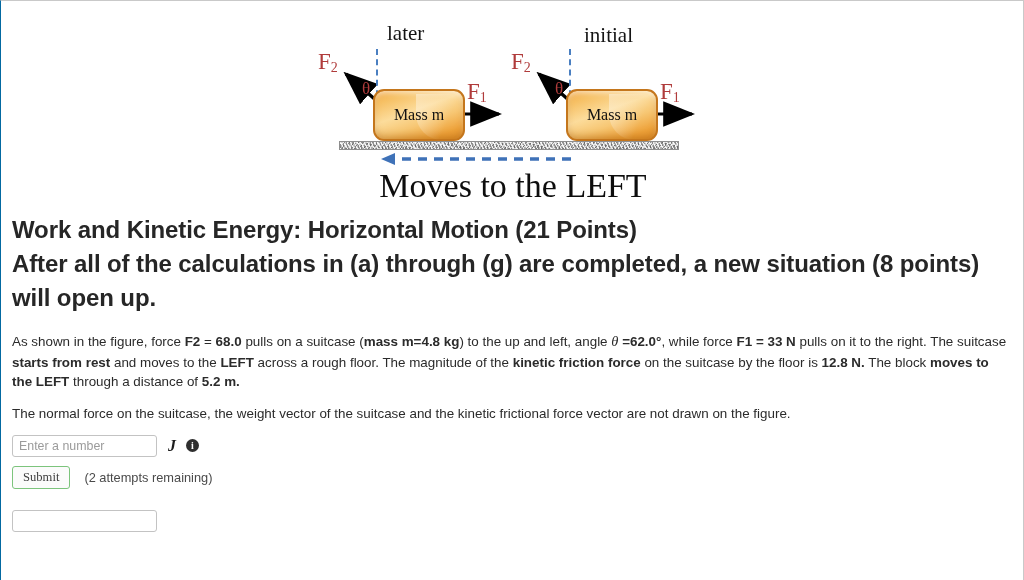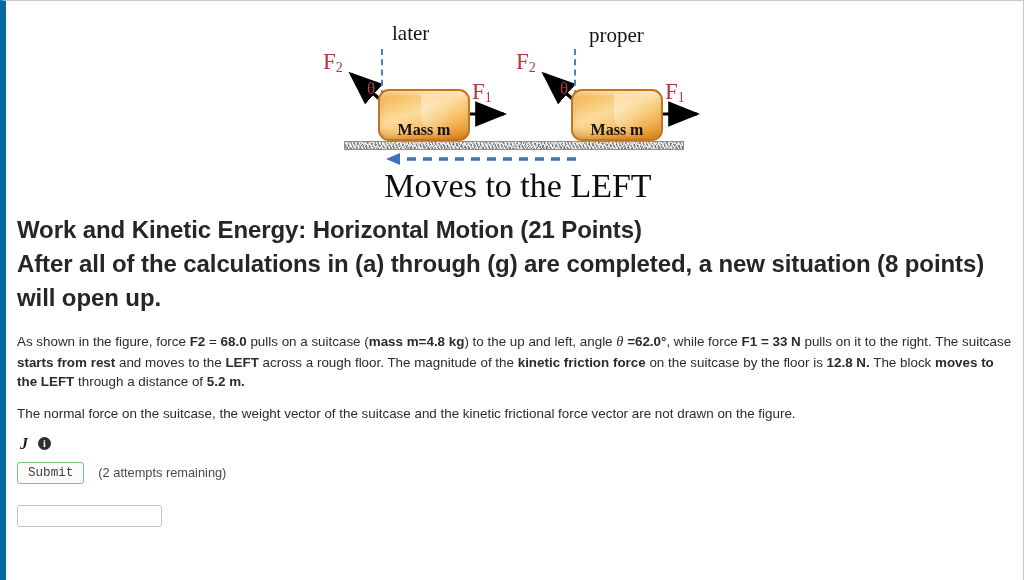--- a/index.html
+++ b/index.html
@@ -11,21 +11,21 @@
     width: 1024px; height: 580px;
     font-family: "Liberation Sans", sans-serif;
     color: #2b2b2b;
     overflow: hidden;
   }
   #page {
     position: relative;
     width: 1024px; height: 580px;
     background: #fff;
     border-top: 1px solid #c9c9c9;
-    border-left: 6px solid #0369a1;
+    border-left: 1px solid #0369a1;
     border-right: 1px solid #c9c9c9;
     overflow: hidden;
   }
 
   
   .figure {
     position: relative;
     width: 1024px;
     height: 212px;
   }
@@ -51,23 +51,22 @@
       linear-gradient(160deg,
         #f0a33c 0%,
         #f6bf62 16%,
         #fcdc9b 42%,
         #f7c774 62%,
         #eea23a 85%,
         #e3912c 100%);
     box-shadow: inset 0 -5px 8px -3px rgba(170,95,10,.55),
                 inset 0 4px 7px -3px rgba(255,255,255,.85);
     display: flex;
-    align-items: flex-end;
+    align-items: center;
     justify-content: center;
-    font-weight: bold;
   }
   .block::after {
     content: "";
     position: absolute;
     right: 5px; top: 3px;
     width: 42px; height: 46px;
     border-radius: 0 9px 14px 26px;
     background: linear-gradient(115deg, rgba(255,255,255,.40), rgba(255,255,255,0) 70%);
     pointer-events: none;
   }
@@ -188,21 +187,21 @@
     line-height: 13px;
     margin-left: 2px;
   }
   .submit-row {
     display: flex;
     align-items: center;
     gap: 14px;
     margin-top: 9px;
   }
   button.submit-btn {
-    font-family: Liberation Mono, monospace;
+    font-family: Liberation Serif, serif;
     font-size: 12.6px;
     color: #3f3f3f;
     background: #fbfbfb;
     border: 1px solid #7cc47c;
     border-radius: 3px;
     padding: 3px 10px;
     cursor: pointer;
   }
   .attempts {
     font-size: 12.8px;
@@ -240,21 +239,21 @@
 
       <line x1="578" y1="108" x2="538" y2="73" stroke="#000" stroke-width="3.4" marker-end="url(#arrowBlack)"></line>
 
       <line x1="655" y1="113" x2="691" y2="113" stroke="#000" stroke-width="3.2" marker-end="url(#arrowBlack)"></line>
 
       <line x1="570" y1="158" x2="392" y2="158" stroke="#3f72b8" stroke-width="3.6" stroke-dasharray="9,7"></line>
       <path d="M380,158 L394,152 L394,164 z" fill="#3f72b8"></path>
     </svg>
 
     <div class="fig-label" style="left:386px; top:20px;">later</div>
-    <div class="fig-label" style="left:583px; top:22px;">proper</div>
+    <div class="fig-label" style="left:583px; top:22px;">initial</div>
 
     <div class="dashed-vert" style="left:375px; top:48px;"></div>
     <div class="dashed-vert" style="left:568px; top:48px;"></div>
 
     <div class="force-label" style="left:317px; top:48px;">
       <span>F</span><sub>2</sub>
     </div>
     <div class="theta" style="left:361px; top:78px;">θ</div>
 
     <div class="force-label" style="left:466px; top:78px;">
@@ -292,20 +291,21 @@
     <div class="gap-a"></div>
 
     <p class="body-text"><span>As shown in the figure,  force </span><b>F2</b><span> = </span><b>68.0</b><span> pulls on a suitcase  (</span><b>mass m=4.8 kg</b><span>) to the up and left, angle </span><span class="theta-i">θ</span><b> =62.0°</b><span>, while force </span><b>F1 = 33 N</b><span> pulls on it to the right. The suitcase </span><b>starts from rest</b><span> and moves to the </span><b>LEFT</b><span> across a rough floor. The magnitude of the </span><b>kinetic friction force</b><span> on the suitcase by the floor is </span><b>12.8 N.</b><span> The block </span><b>moves to the LEFT</b><span> through a distance of </span><b>5.2 m.</b></p>
 
     <div class="gap-b"></div>
 
     <p class="body-text">The normal force on the suitcase, the weight vector of the suitcase and the kinetic frictional force vector are not drawn on the figure.</p>
 
 
     <div class="answer-row">
+      <input class="num-input" type="text" placeholder="Enter a number" style="">
       <span class="unit-J">J</span>
       <span class="info-icon">i</span>
     </div>
 
     <div class="submit-row">
       <button class="submit-btn">Submit</button>
       <span class="attempts">(2 attempts remaining)</span>
     </div>
 
     <div class="gap-c"></div>

